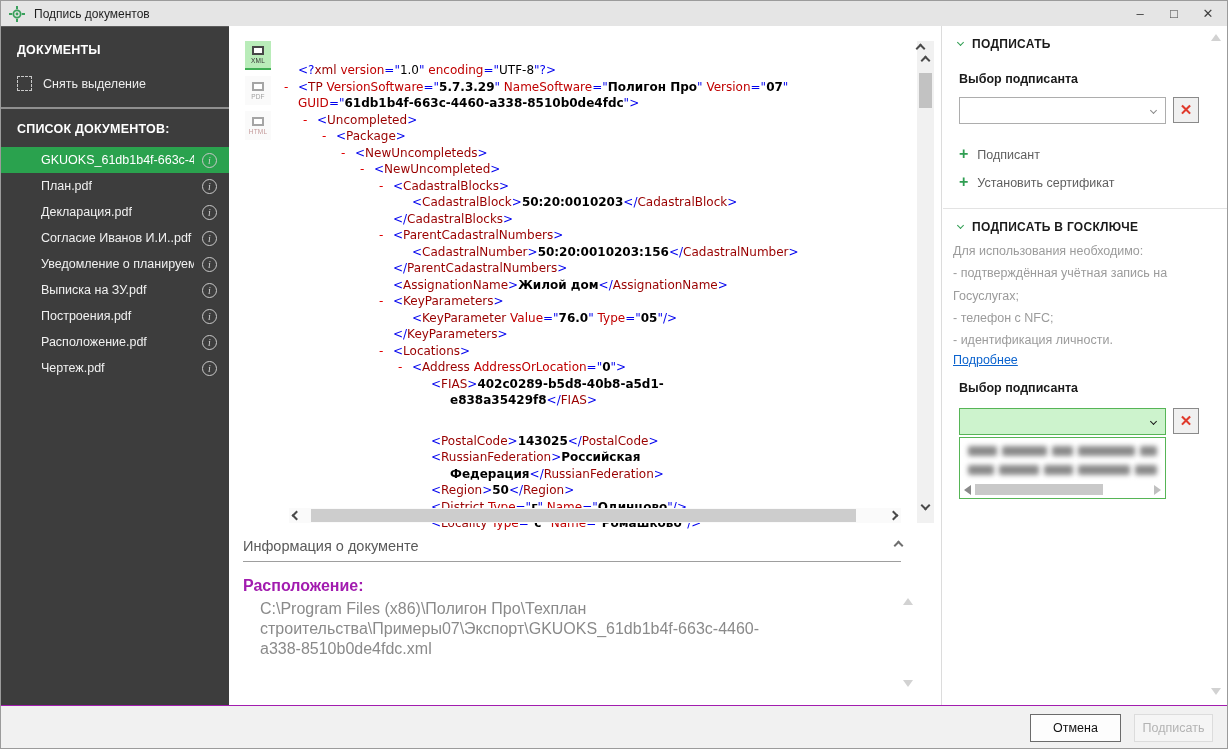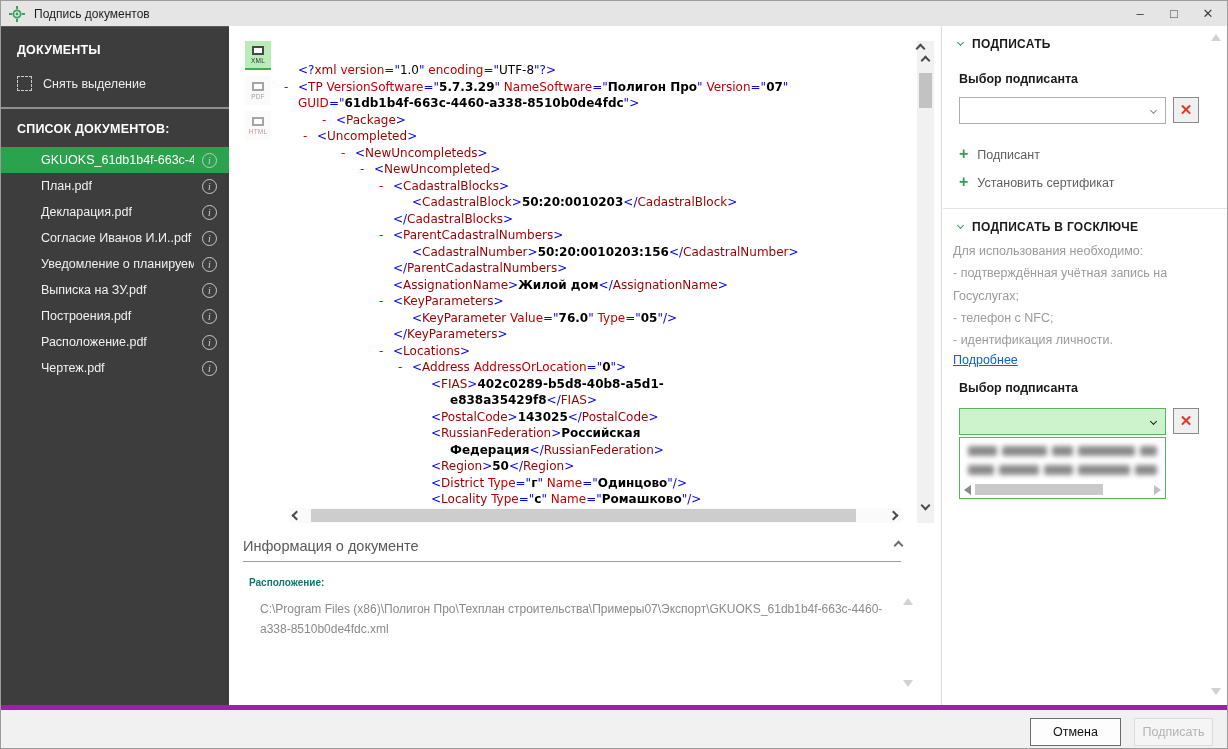--- a/index.html
+++ b/index.html
@@ -72,22 +72,22 @@
   .chv.up    { transform:rotate(-135deg); }
   .chv.down  { transform:rotate(45deg); }
   .chv.left  { transform:rotate(135deg); }
   .chv.right { transform:rotate(-45deg); }
   .chv.small { width:5px; height:5px; border-width:1.5px; }
 
   
   .info-title { position:absolute; left:14px; top:512px; font-size:14.5px; color:#595959; }
   .info-collapse { position:absolute; left:666px; top:516px; color:#6f6f6f; }
   .info-rule { position:absolute; left:14px; top:535px; width:658px; height:1px; background:#9e9e9e; }
-  .loc-label { position:absolute; left:20px; top:551px; font-size:10px; font-weight:bold; color:#0f766e; }
-  .loc-path  { position:absolute; left:31px; top:573px; width:628px; font-size:12px;
+  .loc-label { position:absolute; left:14px; top:551px; font-size:16px; font-weight:bold; color:#a21caf; }
+  .loc-path  { position:absolute; left:31px; top:573px; width:628px; font-size:16px;
                line-height:20px; color:#8a8a8a; }
   .tri { width:0; height:0; position:absolute; }
   .tri.up   { border-left:5px solid transparent; border-right:5px solid transparent; border-bottom:7px solid #d2d2d2; }
   .tri.down { border-left:5px solid transparent; border-right:5px solid transparent; border-top:7px solid #d2d2d2; }
   .info-tri-up   { left:674px; top:572px; }
   .info-tri-down { left:674px; top:654px; }
 
   
   .rightpanel { position:absolute; left:940px; top:25px; width:288px; height:679px; background:#fff;
                 border-left:1px solid #dcdcdc; }
@@ -127,21 +127,21 @@
   .redact-row .seg { height:10px; background:#8a8a8a; filter:blur(2.5px); border-radius:2px;
                      display:inline-block; }
   .dd-hscroll { position:absolute; left:1px; right:1px; bottom:1px; height:15px; background:#fff; }
   .dd-hscroll .thumb { position:absolute; left:14px; top:2px; width:128px; height:11px; background:#c9c9c9; }
   .dd-arrow { width:0; height:0; position:absolute; top:3px; }
   .dd-arrow.left  { left:3px;  border-top:5px solid transparent; border-bottom:5px solid transparent; border-right:7px solid #8a8a8a; }
   .dd-arrow.right { right:3px; border-top:5px solid transparent; border-bottom:5px solid transparent; border-left:7px solid #c0c0c0; }
 
   
   .footer { position:absolute; left:0; top:704px; width:1228px; height:45px; background:#f1f1f1;
-            border-top:5px solid #a21caf; }
+            border-top:1px solid #a21caf; }
   .btn { position:absolute; top:8px; height:28px; display:flex; align-items:center;
          justify-content:center; font-size:12.5px; }
   .btn-cancel { right:108px; width:91px; background:#fdfdfd; border:1px solid #6b6b6b; color:#111; }
   .btn-sign   { right:16px;  width:79px; background:#f5f5f5; border:1px solid #dcdcdc; color:#b3b3b3; }
 </style>
 </head>
 <body>
 
 <div class="window">
 
@@ -226,39 +226,39 @@
         <div class="fmt-btn html">
           <span class="sq"></span>
           <span class="lb">HTML</span>
         </div>
       </div>
 
     <div class="xml-view">
         <div class="xl" style="padding-left: 0px;"><span class="gut"></span><span class="c-b">&lt;?</span><span class="c-e">xml</span><span class="c-a"> version</span><span class="c-b">="</span><span class="c-p">1.0</span><span class="c-b">"</span><span class="c-a"> encoding</span><span class="c-b">="</span><span class="c-p">UTF-8</span><span class="c-b">"?&gt;</span></div>
         <div class="xl" style="padding-left: 0px;"><span class="gut">-</span><span class="c-b">&lt;</span><span class="c-e">TP</span><span class="c-a"> VersionSoftware</span><span class="c-b">="</span><span class="c-v">5.7.3.29</span><span class="c-b">"</span><span class="c-a"> NameSoftware</span><span class="c-b">="</span><span class="c-v">Полигон Про</span><span class="c-b">"</span><span class="c-a"> Version</span><span class="c-b">="</span><span class="c-v">07</span><span class="c-b">"</span></div>
         <div class="xl" style="padding-left: 0px;"><span class="gut"></span><span class="c-a">GUID</span><span class="c-b">="</span><span class="c-v">61db1b4f-663c-4460-a338-8510b0de4fdc</span><span class="c-b">"&gt;</span></div>
+        <div class="xl" style="padding-left: 19px;"><span class="gut">-</span><span class="c-b">&lt;</span><span class="c-e">Uncompleted</span><span class="c-b">&gt;</span></div>
         <div class="xl" style="padding-left: 38px;"><span class="gut">-</span><span class="c-b">&lt;</span><span class="c-e">Package</span><span class="c-b">&gt;</span></div>
-        <div class="xl" style="padding-left: 19px;"><span class="gut">-</span><span class="c-b">&lt;</span><span class="c-e">Uncompleted</span><span class="c-b">&gt;</span></div>
         <div class="xl" style="padding-left: 57px;"><span class="gut">-</span><span class="c-b">&lt;</span><span class="c-e">NewUncompleteds</span><span class="c-b">&gt;</span></div>
         <div class="xl" style="padding-left: 76px;"><span class="gut">-</span><span class="c-b">&lt;</span><span class="c-e">NewUncompleted</span><span class="c-b">&gt;</span></div>
         <div class="xl" style="padding-left: 95px;"><span class="gut">-</span><span class="c-b">&lt;</span><span class="c-e">CadastralBlocks</span><span class="c-b">&gt;</span></div>
         <div class="xl" style="padding-left: 114px;"><span class="gut"></span><span class="c-b">&lt;</span><span class="c-e">CadastralBlock</span><span class="c-b">&gt;</span><span class="c-t">50:20:0010203</span><span class="c-b">&lt;/</span><span class="c-e">CadastralBlock</span><span class="c-b">&gt;</span></div>
         <div class="xl" style="padding-left: 95px;"><span class="gut"></span><span class="c-b">&lt;/</span><span class="c-e">CadastralBlocks</span><span class="c-b">&gt;</span></div>
         <div class="xl" style="padding-left: 95px;"><span class="gut">-</span><span class="c-b">&lt;</span><span class="c-e">ParentCadastralNumbers</span><span class="c-b">&gt;</span></div>
         <div class="xl" style="padding-left: 114px;"><span class="gut"></span><span class="c-b">&lt;</span><span class="c-e">CadastralNumber</span><span class="c-b">&gt;</span><span class="c-t">50:20:0010203:156</span><span class="c-b">&lt;/</span><span class="c-e">CadastralNumber</span><span class="c-b">&gt;</span></div>
         <div class="xl" style="padding-left: 95px;"><span class="gut"></span><span class="c-b">&lt;/</span><span class="c-e">ParentCadastralNumbers</span><span class="c-b">&gt;</span></div>
         <div class="xl" style="padding-left: 95px;"><span class="gut"></span><span class="c-b">&lt;</span><span class="c-e">AssignationName</span><span class="c-b">&gt;</span><span class="c-t">Жилой дом</span><span class="c-b">&lt;/</span><span class="c-e">AssignationName</span><span class="c-b">&gt;</span></div>
         <div class="xl" style="padding-left: 95px;"><span class="gut">-</span><span class="c-b">&lt;</span><span class="c-e">KeyParameters</span><span class="c-b">&gt;</span></div>
         <div class="xl" style="padding-left: 114px;"><span class="gut"></span><span class="c-b">&lt;</span><span class="c-e">KeyParameter</span><span class="c-a"> Value</span><span class="c-b">="</span><span class="c-v">76.0</span><span class="c-b">"</span><span class="c-a"> Type</span><span class="c-b">="</span><span class="c-v">05</span><span class="c-b">"/&gt;</span></div>
         <div class="xl" style="padding-left: 95px;"><span class="gut"></span><span class="c-b">&lt;/</span><span class="c-e">KeyParameters</span><span class="c-b">&gt;</span></div>
         <div class="xl" style="padding-left: 95px;"><span class="gut">-</span><span class="c-b">&lt;</span><span class="c-e">Locations</span><span class="c-b">&gt;</span></div>
         <div class="xl" style="padding-left: 114px;"><span class="gut">-</span><span class="c-b">&lt;</span><span class="c-e">Address</span><span class="c-a"> AddressOrLocation</span><span class="c-b">="</span><span class="c-v">0</span><span class="c-b">"&gt;</span></div>
         <div class="xl" style="padding-left: 133px;"><span class="gut"></span><span class="c-b">&lt;</span><span class="c-e">FIAS</span><span class="c-b">&gt;</span><span class="c-t">402c0289-b5d8-40b8-a5d1-</span></div>
         <div class="xl" style="padding-left: 152px;"><span class="gut"></span><span class="c-t">e838a35429f8</span><span class="c-b">&lt;/</span><span class="c-e">FIAS</span><span class="c-b">&gt;</span></div>
-        <div class="xl" style="padding-left: 133px;"><span class="gut"></span><span class="c-b">&lt;</span><span class="c-e">PostalCode</span><span class="c-b">&gt;</span><span class="c-t">143025</span><span class="c-b">&lt;/</span><span class="c-e">PostalCode</span><span class="c-b">&gt;</span></div>
+        <div class="xl" style="padding-left: 133px; margin-top: 24px;"><span class="gut"></span><span class="c-b">&lt;</span><span class="c-e">PostalCode</span><span class="c-b">&gt;</span><span class="c-t">143025</span><span class="c-b">&lt;/</span><span class="c-e">PostalCode</span><span class="c-b">&gt;</span></div>
         <div class="xl" style="padding-left: 133px;"><span class="gut"></span><span class="c-b">&lt;</span><span class="c-e">RussianFederation</span><span class="c-b">&gt;</span><span class="c-t">Российская</span></div>
         <div class="xl" style="padding-left: 152px;"><span class="gut"></span><span class="c-t">Федерация</span><span class="c-b">&lt;/</span><span class="c-e">RussianFederation</span><span class="c-b">&gt;</span></div>
         <div class="xl" style="padding-left: 133px;"><span class="gut"></span><span class="c-b">&lt;</span><span class="c-e">Region</span><span class="c-b">&gt;</span><span class="c-t">50</span><span class="c-b">&lt;/</span><span class="c-e">Region</span><span class="c-b">&gt;</span></div>
         <div class="xl" style="padding-left: 133px;"><span class="gut"></span><span class="c-b">&lt;</span><span class="c-e">District</span><span class="c-a"> Type</span><span class="c-b">="</span><span class="c-v">г</span><span class="c-b">"</span><span class="c-a"> Name</span><span class="c-b">="</span><span class="c-v">Одинцово</span><span class="c-b">"/&gt;</span></div>
         <div class="xl" style="padding-left: 133px;"><span class="gut"></span><span class="c-b">&lt;</span><span class="c-e">Locality</span><span class="c-a"> Type</span><span class="c-b">="</span><span class="c-v">с</span><span class="c-b">"</span><span class="c-a"> Name</span><span class="c-b">="</span><span class="c-v">Ромашково</span><span class="c-b">"/&gt;</span></div>
       </div>
 
     <div class="vscroll">
       <span class="chv up" style="color:#4a4a4a"></span>
       <span class="arr-up chv up" style="color:#4a4a4a"></span>

